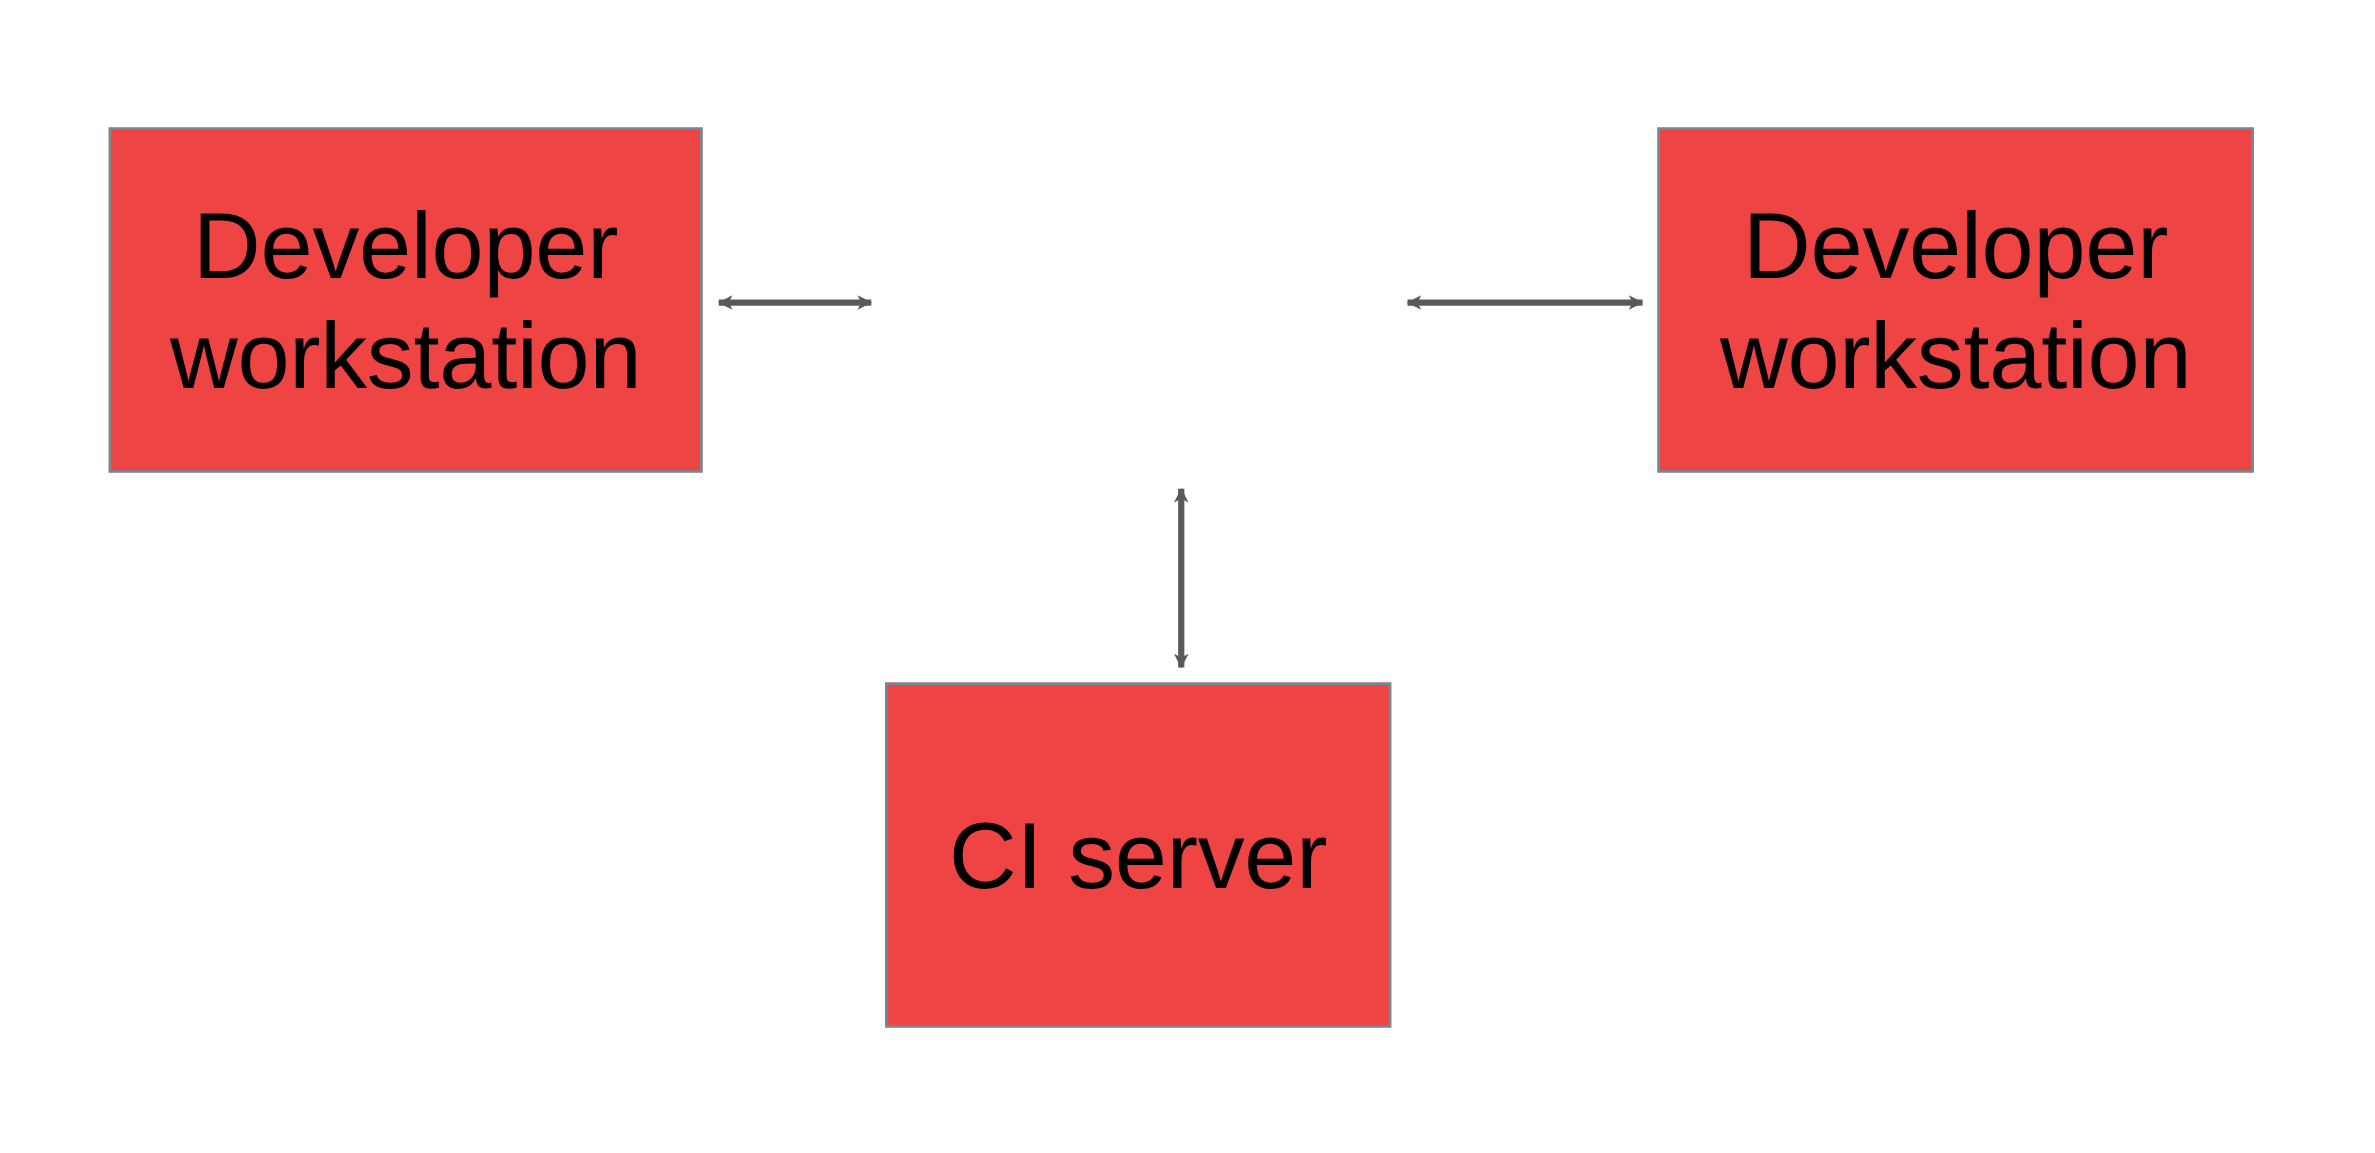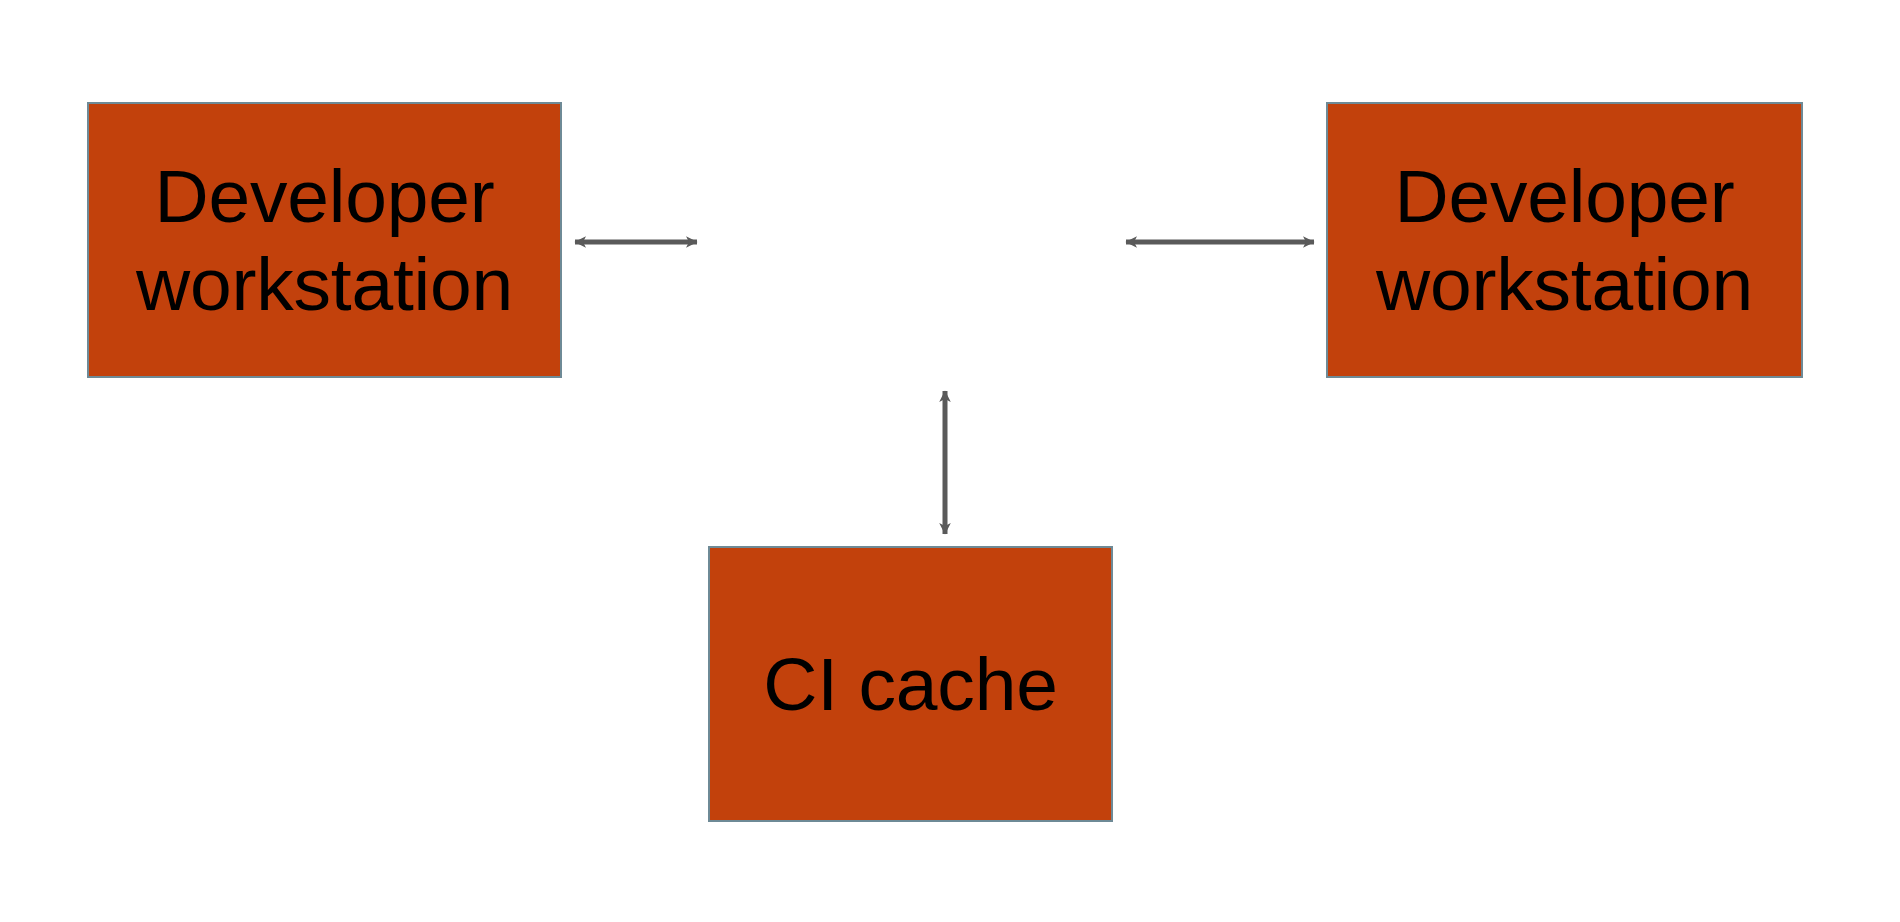--- a/index.html
+++ b/index.html
@@ -16,21 +16,21 @@
   }
   #diagram-canvas {
     position: relative;
     width: 1900px;
     height: 922px;
     background: #ffffff;
   }
   .node {
     position: absolute;
     box-sizing: border-box;
-    background: #c2410c;
+    background: #ef4444;
     border: 2px solid #6e8a96;
     display: flex;
     align-items: center;
     justify-content: center;
     text-align: center;
   }
   .node-label {
     color: #000000;
     font-size: 75px;
     line-height: 1.18;
@@ -97,16 +97,16 @@
 workstation</span>
   </div>
 
 
   <div class="node" id="node-dev-right">
     <span class="node-label">Developer
 workstation</span>
   </div>
 
   <div class="node" id="node-ci">
-    <span class="node-label">CI cache</span>
+    <span class="node-label">CI server</span>
   </div>
 
 </div>
 
 </body></html>

